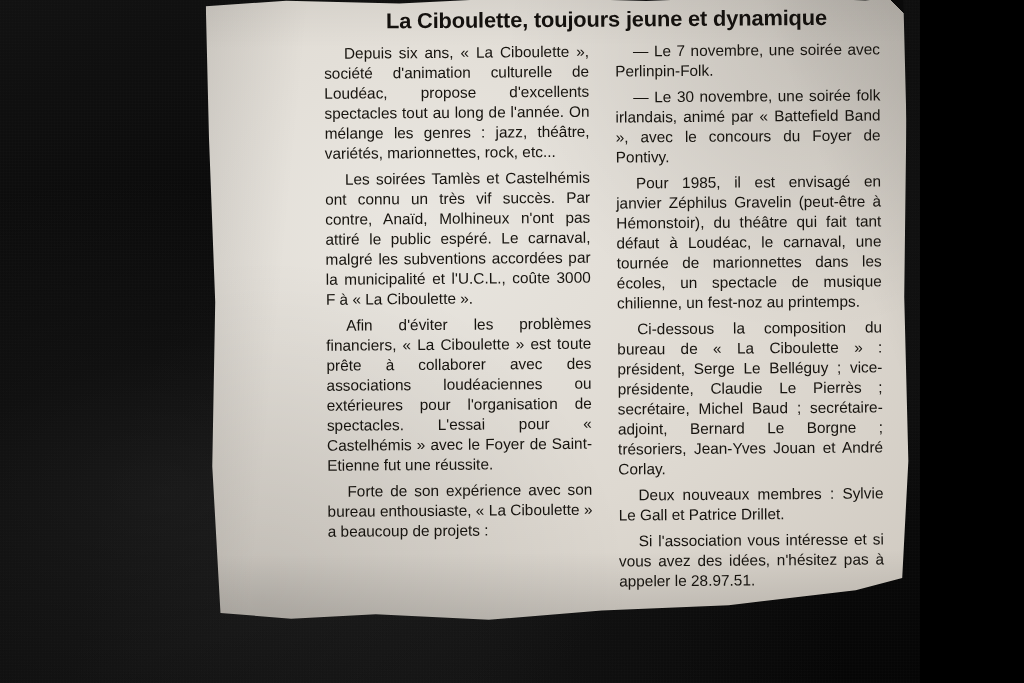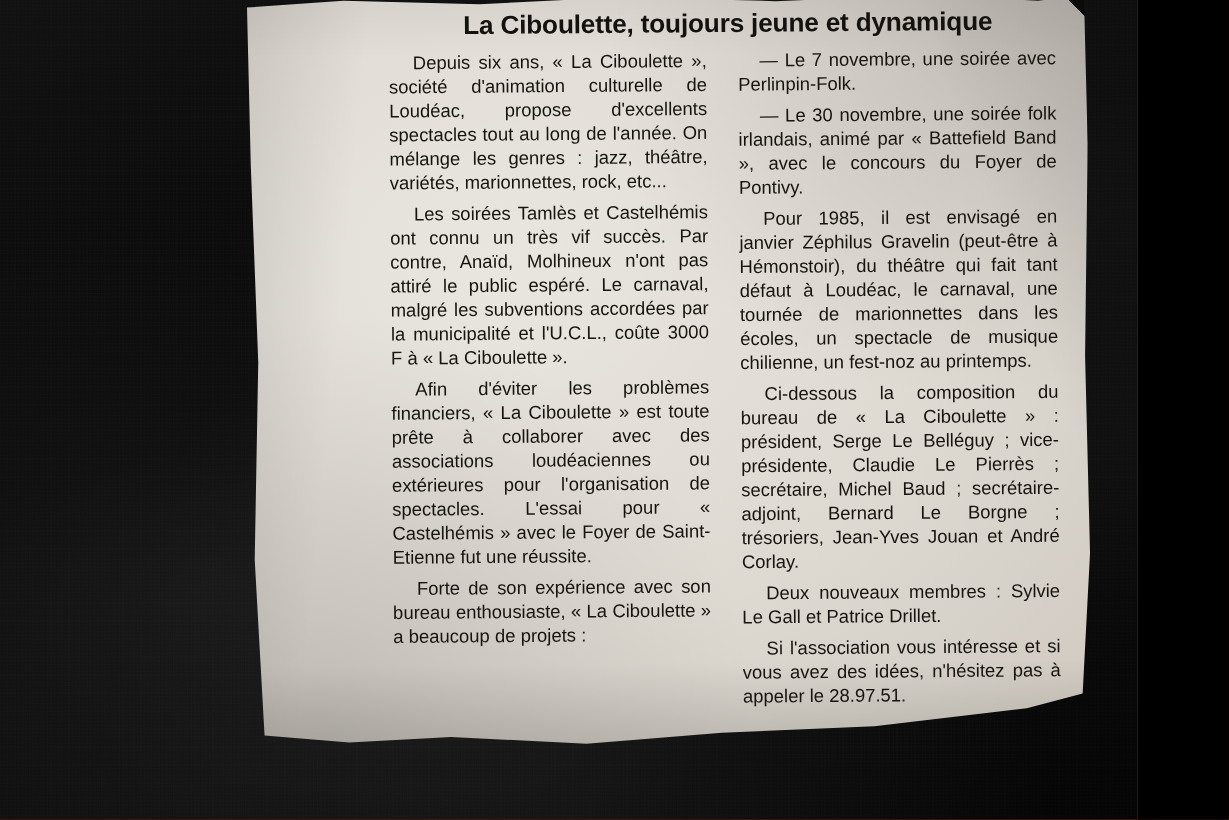--- a/index.html
+++ b/index.html
@@ -11,22 +11,21 @@
     width: 1024px;
     height: 683px;
     overflow: hidden;
     font-family: "Liberation Sans", sans-serif;
   }
 
   #scene {
     position: relative;
     width: 920px;
     height: 683px;
-    background: #c2410c;
-    padding-left: 28px;
+    background: #737373;
   }
 
   
   #backdrop {
     position: absolute;
     inset: 0;
     background:
       radial-gradient(ellipse at 18% 72%, rgba(60,60,60,0.30) 0%, rgba(0,0,0,0) 45%),
       radial-gradient(ellipse at 88% 20%, rgba(45,45,45,0.25) 0%, rgba(0,0,0,0) 50%),
       radial-gradient(ellipse at 50% 110%, rgba(70,70,70,0.18) 0%, rgba(0,0,0,0) 60%),

